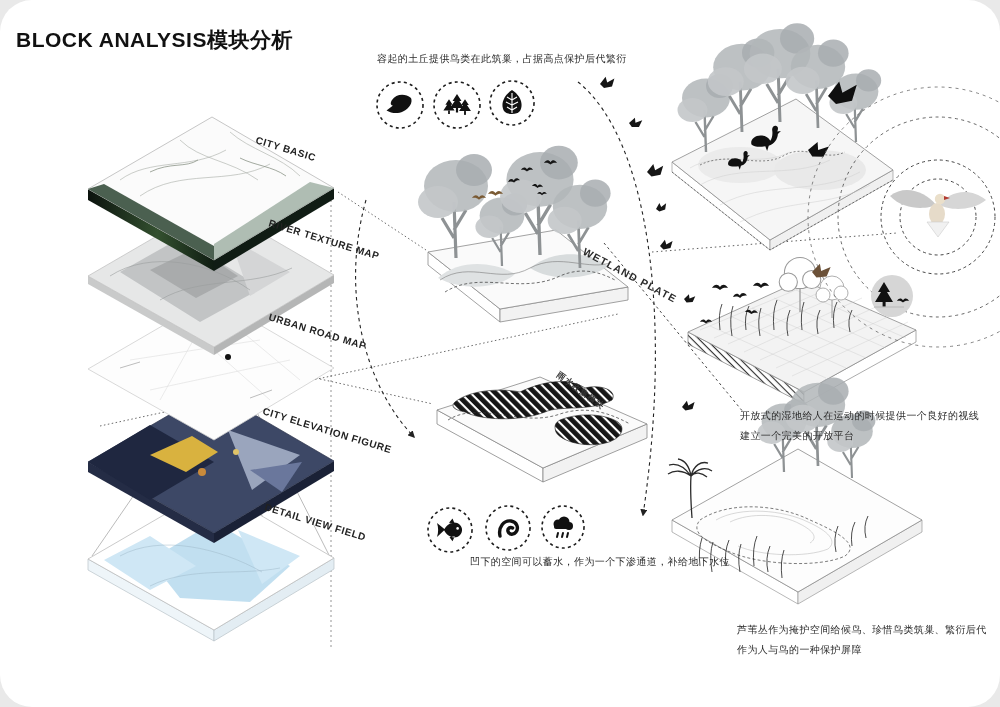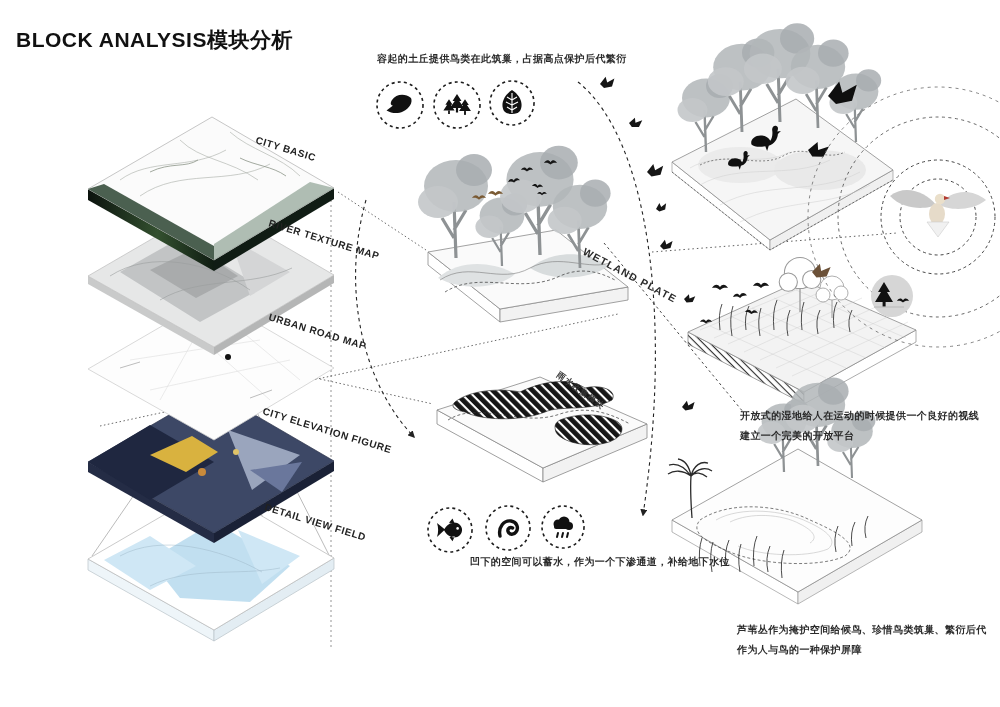--- a/index.html
+++ b/index.html
@@ -1,20 +1,20 @@
 <!DOCTYPE html>
 <html><head>
 <meta charset="utf-8">
 <style>
   html,body{margin:0;padding:0;background:#e9e9e9;}
   .canvas{position:relative;width:1000px;height:707px;background:#ffffff;overflow:hidden;
-          font-family:"Liberation Sans",sans-serif;color:#1a1a1a;}
+          font-family:"Liberation Sans",sans-serif;color:#1a1a1a;border-radius:32px;}
   .title{position:absolute;left:16px;top:12px;font-size:21px;font-weight:700;
          letter-spacing:.5px;color:#111;white-space:nowrap;}
-  .note{position:absolute;font-size:10px;font-weight:700;color:#2b2b2b;
+  .note{position:absolute;font-size:10px;font-weight:400;color:#2b2b2b;
         letter-spacing:.4px;white-space:nowrap;line-height:20px;}
   .note span{display:block;}
   #note-top{left:377px;top:49px;}
   #note-bottom{left:428px;top:552px;margin-left:42px;}
   #note-open{left:740px;top:406px;}
   #note-reed{left:737px;top:620px;}
   svg{position:absolute;left:0;top:0;}
   svg text{font-family:"Liberation Sans",sans-serif;}
   .layer-label{font-size:10px;font-weight:700;fill:#222;letter-spacing:.6px;}
   .plate-label{font-size:10.5px;font-weight:700;fill:#2b2b2b;letter-spacing:1.2px;}

